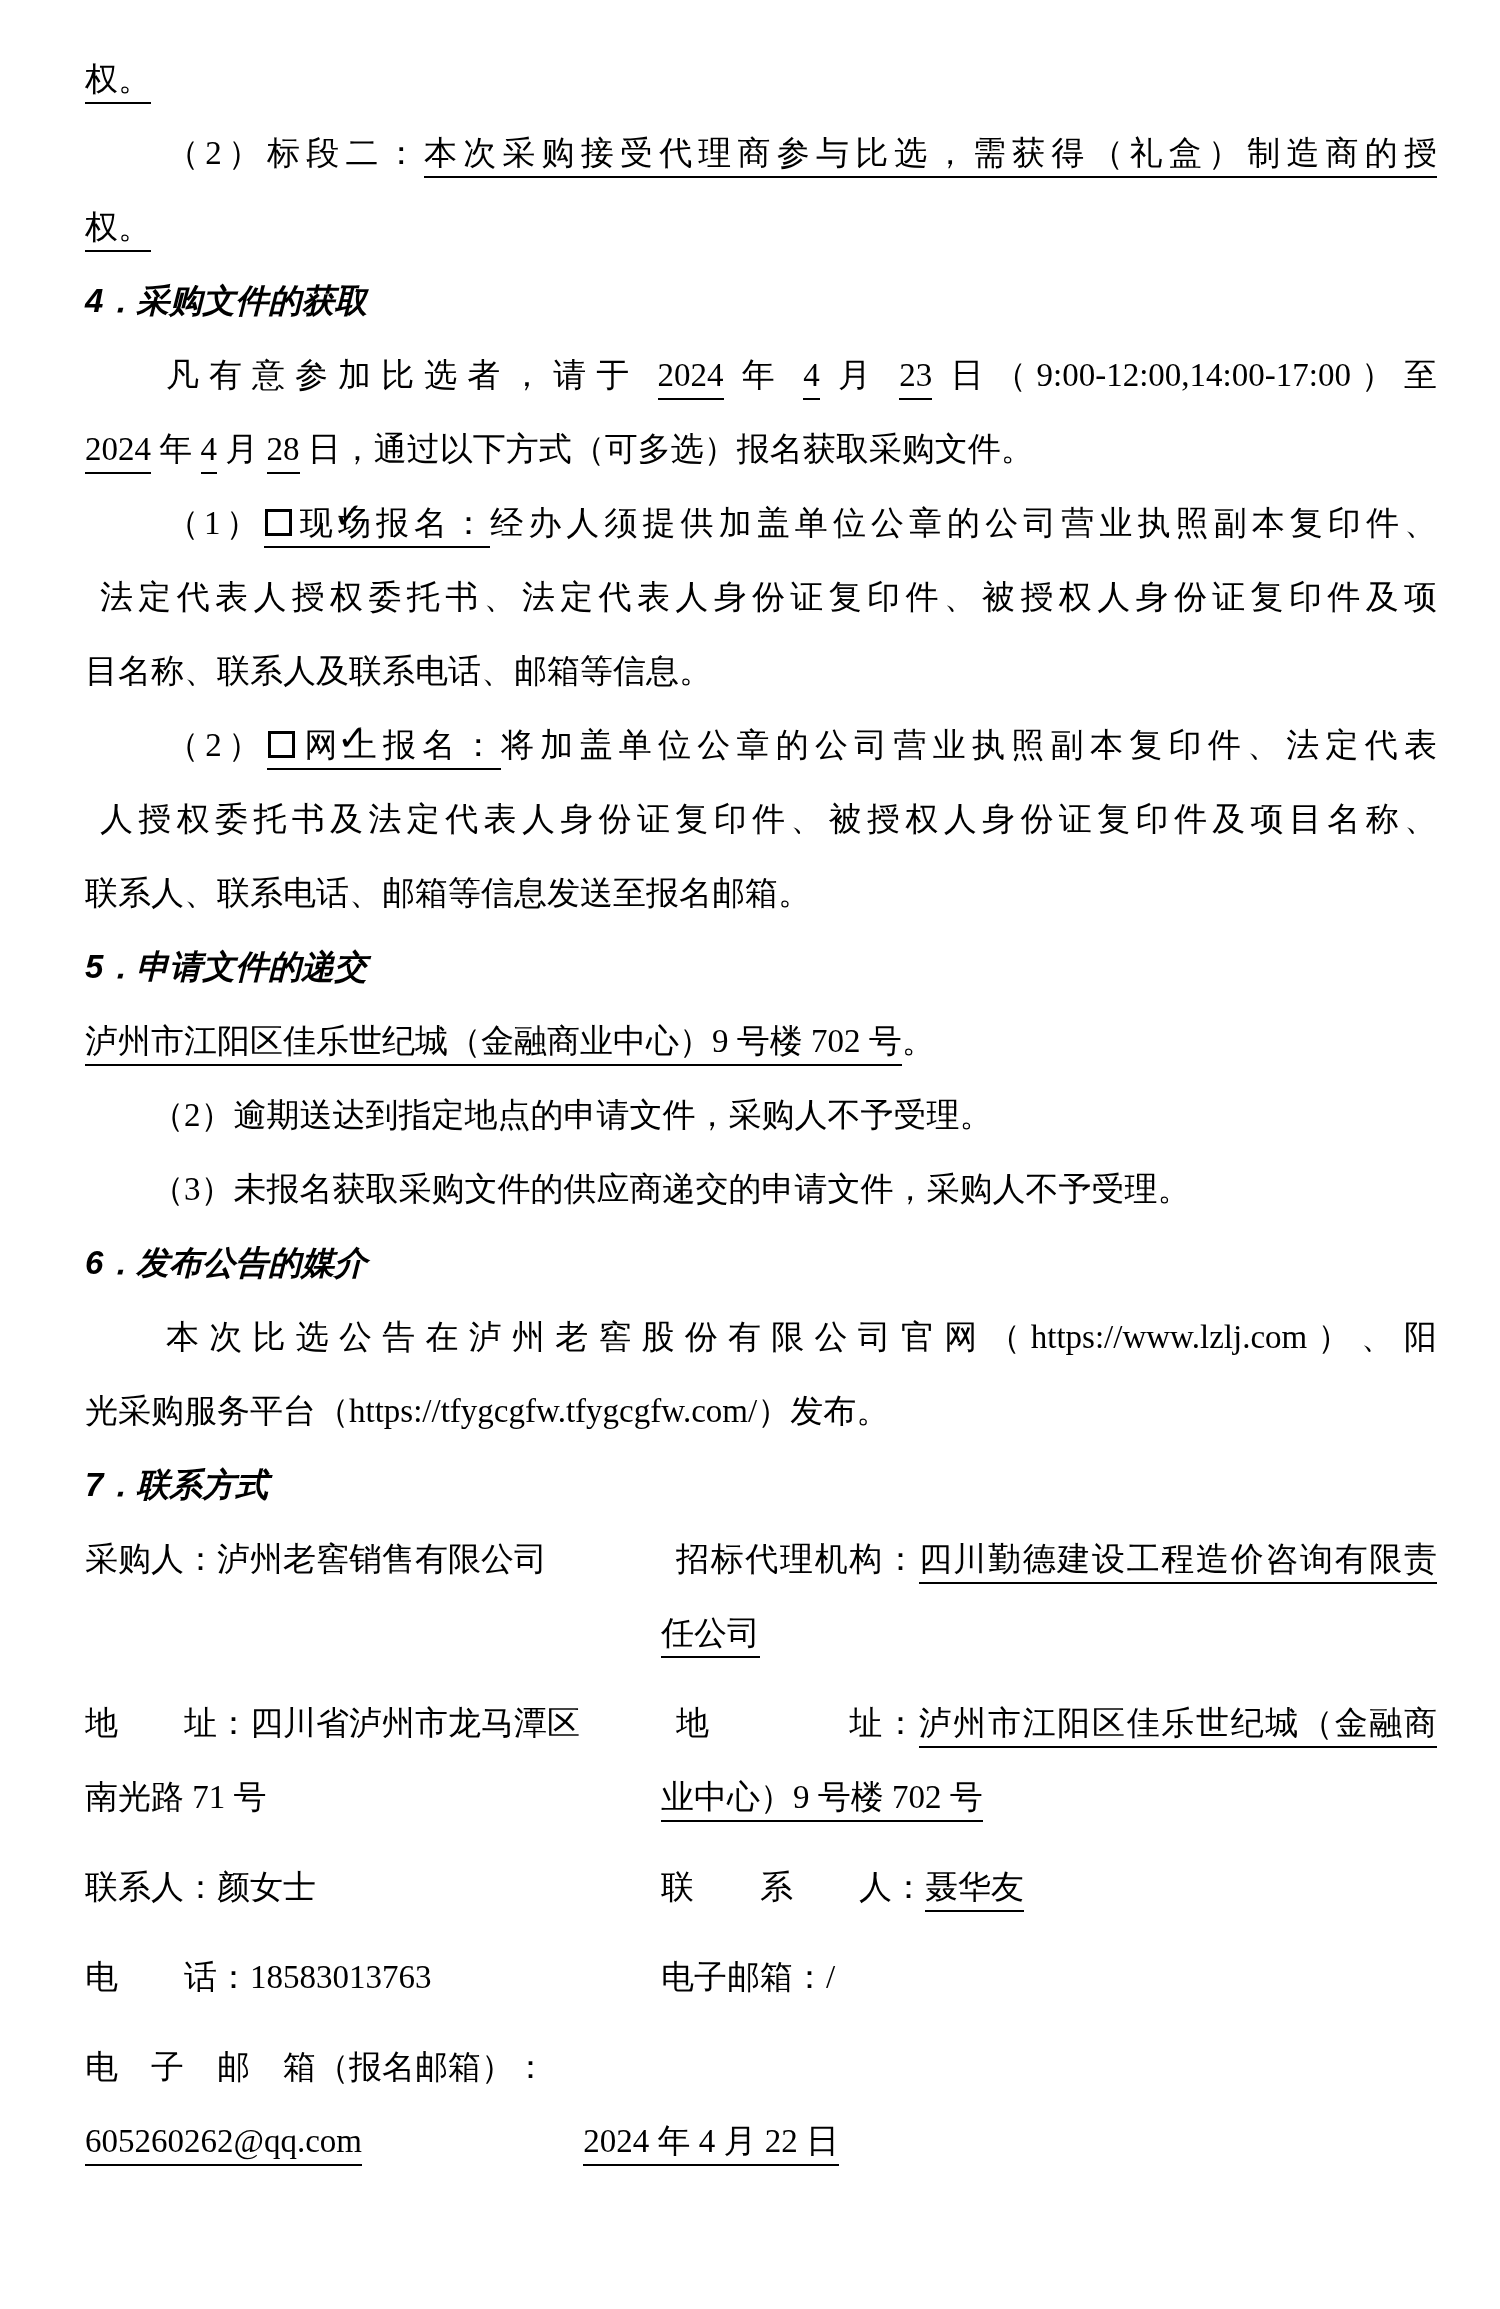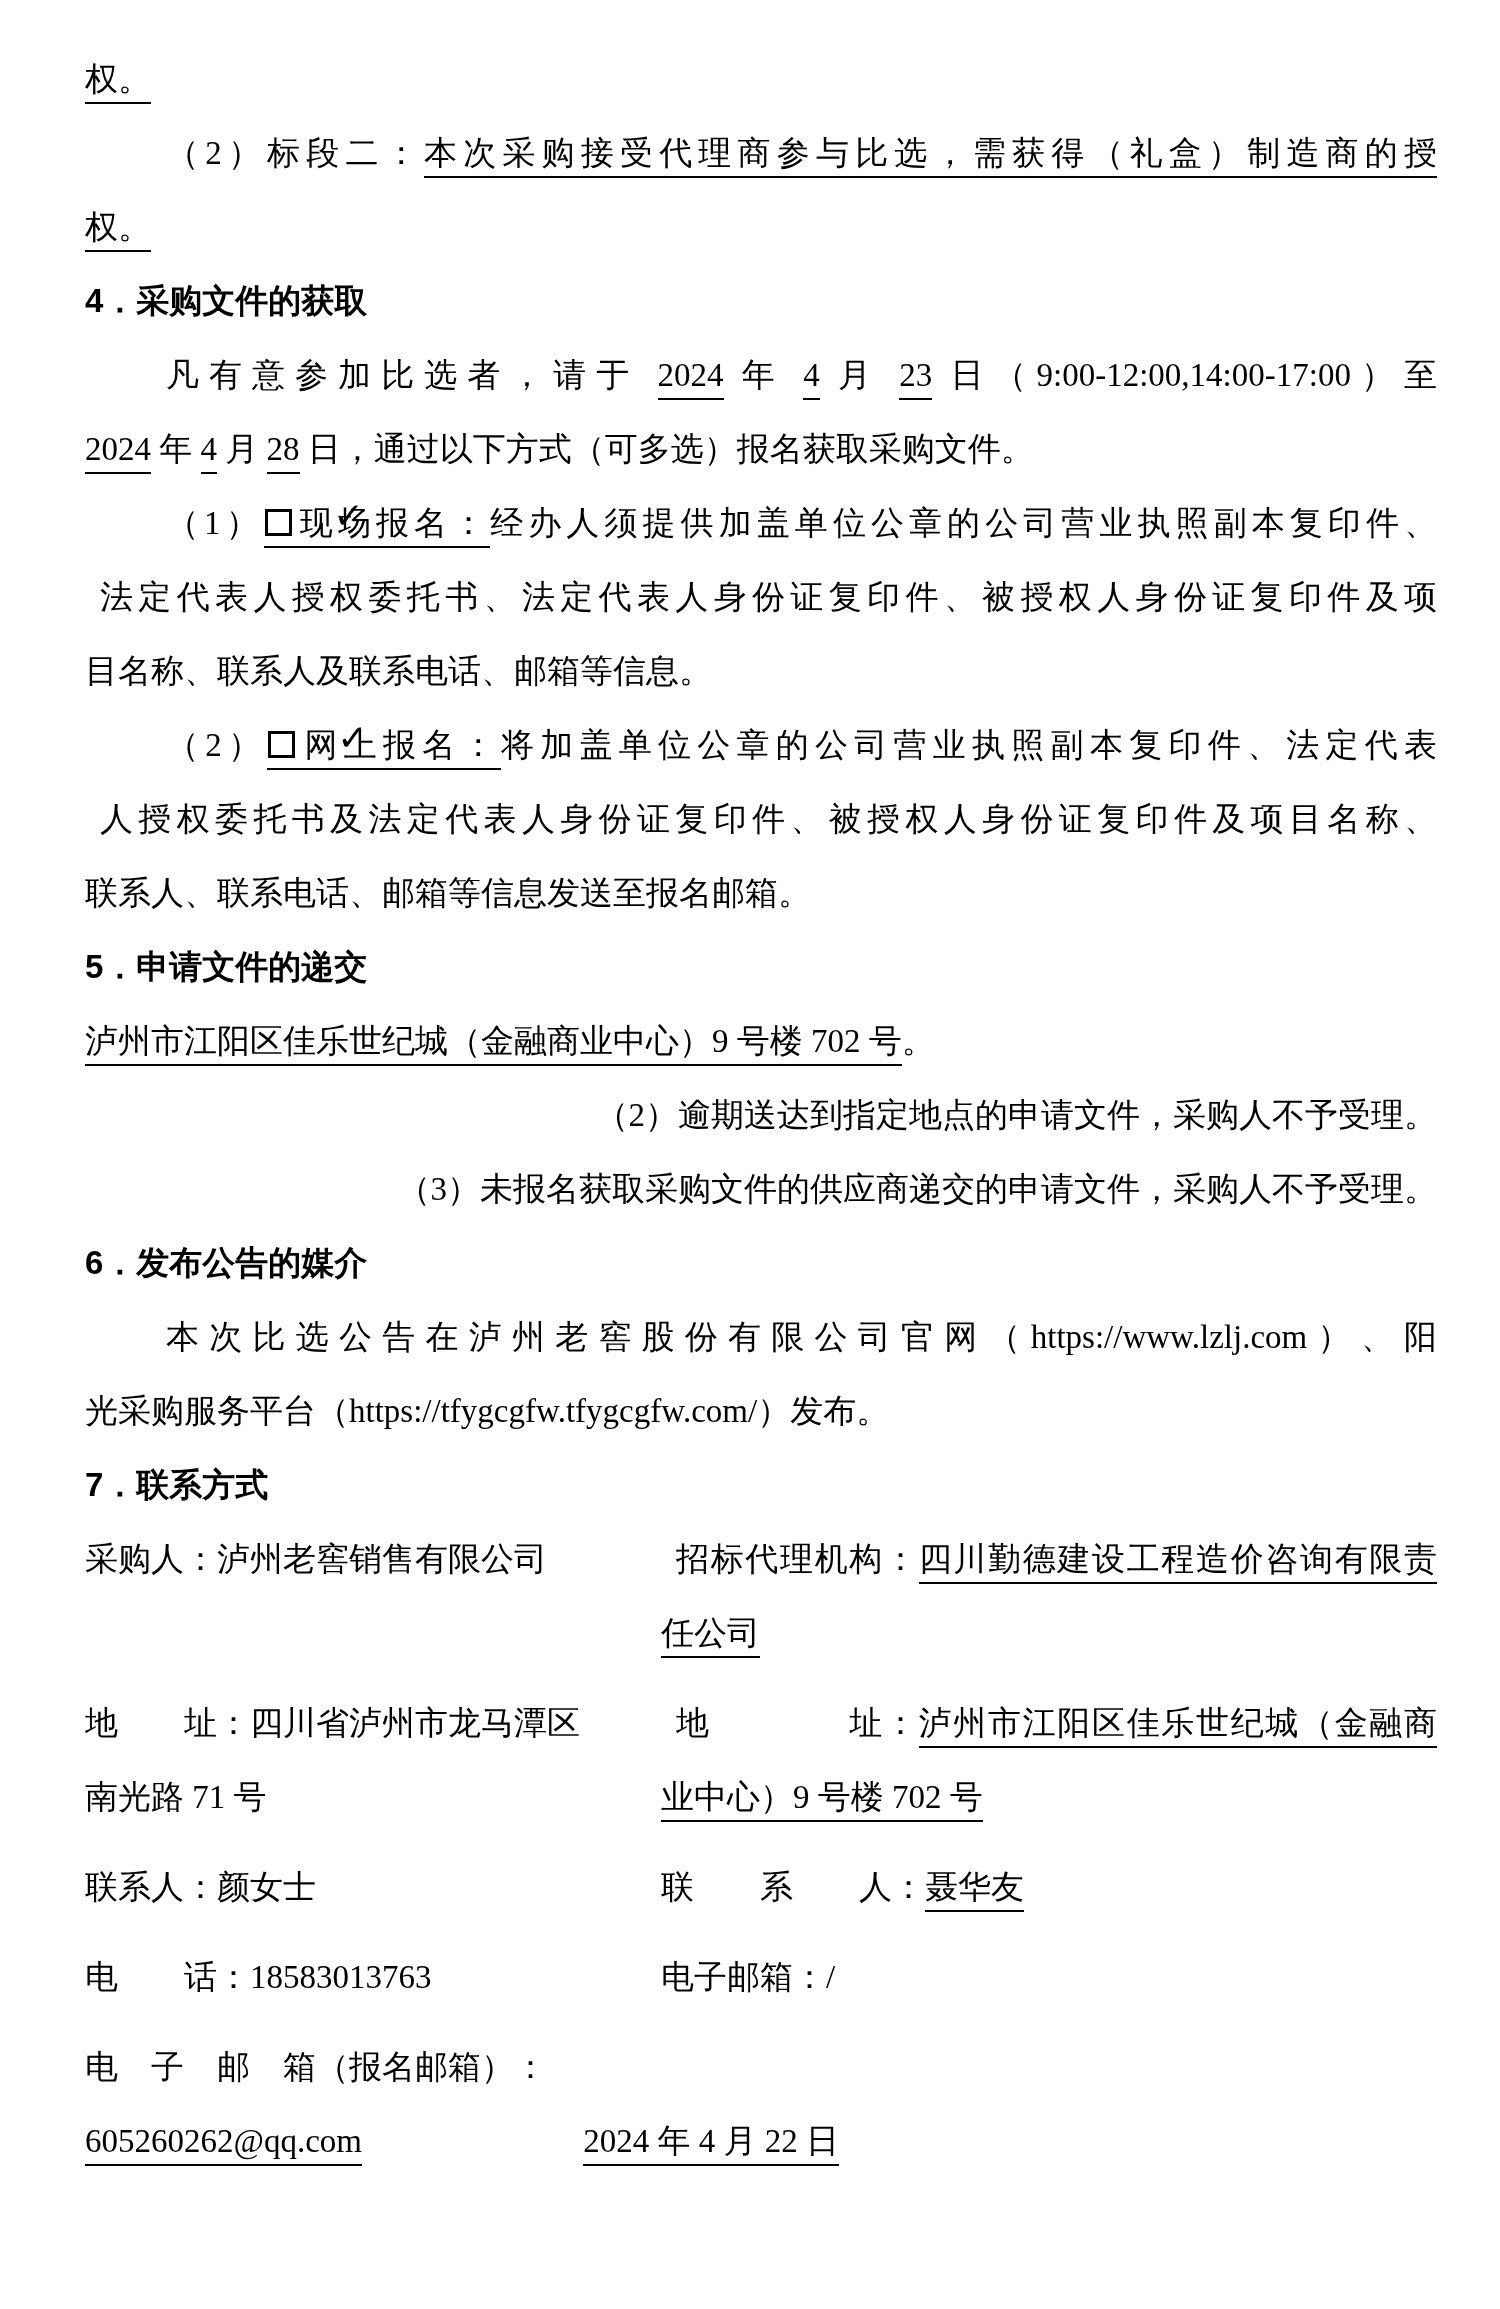--- a/index.html
+++ b/index.html
@@ -19,22 +19,23 @@
     font-size:33px;
     line-height:74px;
     height:74px;
     white-space:pre-wrap;
     overflow:visible;
   }
   .heading{
     font-family:"Liberation Sans","DejaVu Sans",sans-serif;
     font-weight:bold;
     font-size:33px;
+    font-style:italic;
   }
-  .indent{ text-indent:66px;text-align:right; }
+  .indent{ text-indent:66px; }
   .fill{ text-align:justify; text-align-last:justify;margin-left:15px; }
   .u{
     border-bottom:2px solid #000;
     padding-bottom:5px;
   }
   .cb{
     display:inline-block;
     width:27px;height:27px;
     border:3px solid #000;
     box-sizing:border-box;

